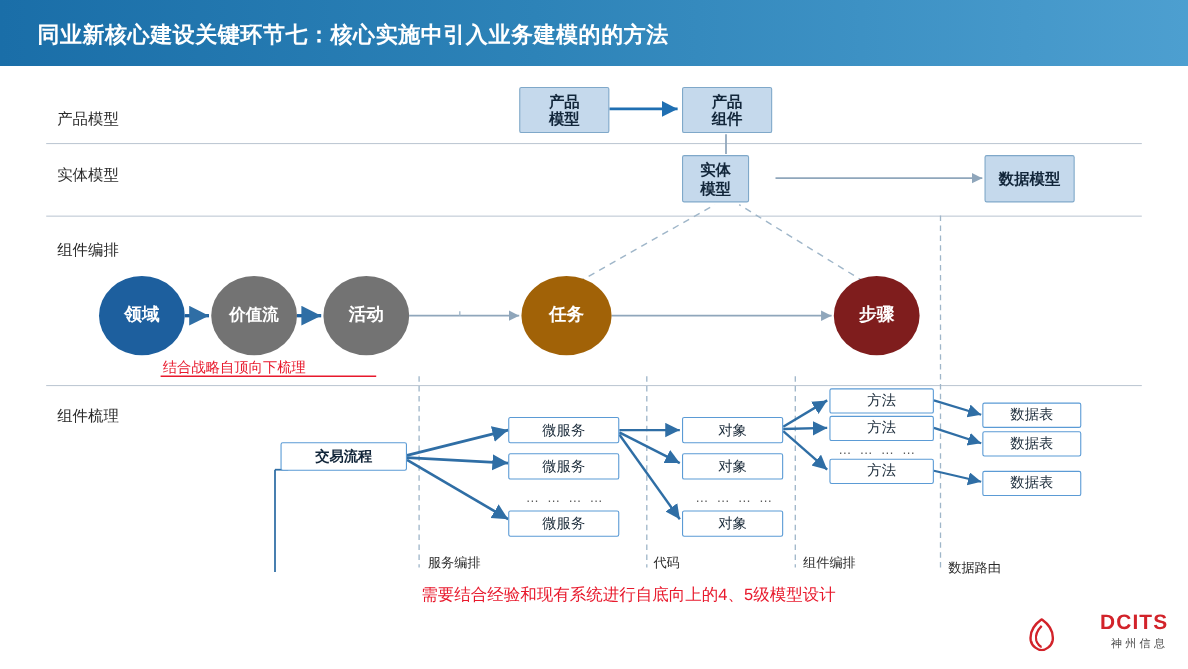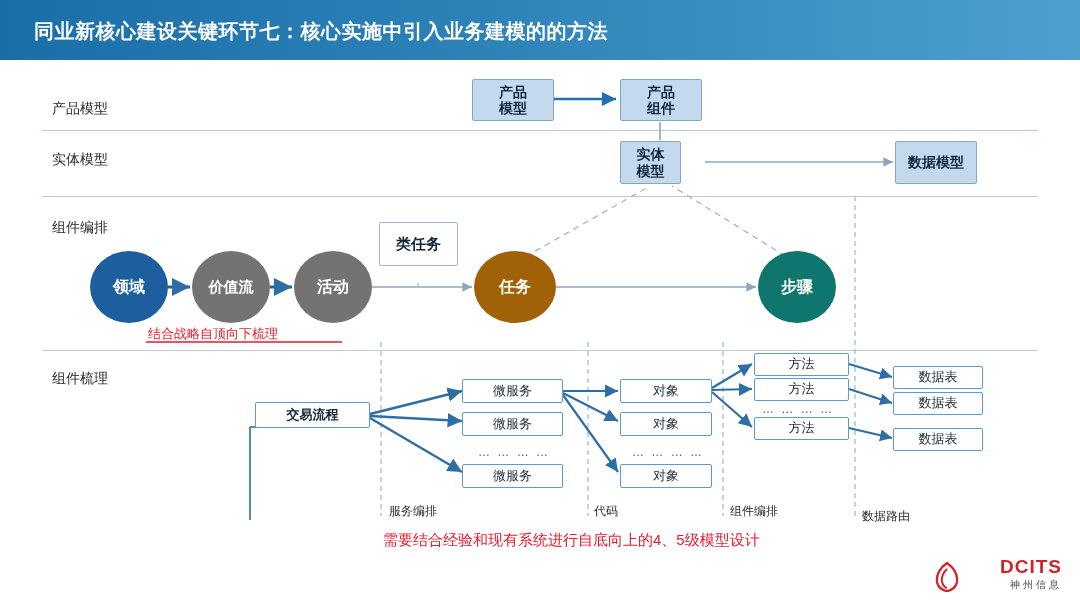--- a/index.html
+++ b/index.html
@@ -52,21 +52,21 @@
 
   
   .circle{
     position:absolute;border-radius:50%;
     display:flex;align-items:center;justify-content:center;
     color:#ffffff;font-weight:bold;text-align:center;line-height:1.15;
   }
   .c-dark{background:#1d5f9e;}
   .c-mid{background:#737373;}
   .c-light{background:#a16207;}
-  .c-lighter{background:#0f766e;}
+  .c-lighter{background:#7f1d1d;}
 
   
   .red-note{
     position:absolute;color:#e8192c;font-size:13px;white-space:nowrap;
   }
   .red-note-big{
     position:absolute;color:#e8192c;font-size:15px;white-space:nowrap;
   }
   .col-label{
     position:absolute;color:#2b2b2b;font-size:12px;white-space:nowrap;
@@ -187,21 +187,20 @@
   <div class="circle c-dark" style="left:90px;top:251px;width:78px;height:72px;font-size:16px">领域</div>
 
   <div class="circle c-mid" style="left:192px;top:251px;width:78px;height:72px;font-size:15px">价值流</div>
 
   <div class="circle c-mid" style="left:294px;top:251px;width:78px;height:72px;font-size:16px">活动</div>
 
   <div class="circle c-light" style="left:474px;top:251px;width:82px;height:72px;font-size:16px">任务</div>
 
   <div class="circle c-lighter" style="left:758px;top:251px;width:78px;height:72px;font-size:16px">步骤</div>
 
-  <div class="box class-task-box" style="left:379px;top:222px;width:79px;height:44px">类任务</div>
 
   <div class="red-note" style="left:148px;top:325px">结合战略自顶向下梳理</div>
 
   <div class="box white-box" style="left:255px;top:402px;width:115px;height:26px;font-weight:bold;color:#12263a">交易流程</div>
 
 
   <div class="box white-box" style="left:462px;top:379px;width:101px;height:24px">微服务</div>
   <div class="box white-box" style="left:462px;top:412px;width:101px;height:24px">微服务</div>
   <div class="box white-box" style="left:462px;top:464px;width:101px;height:24px">微服务</div>
   <div class="dots" style="left:478px;top:445px">… … … …</div>

